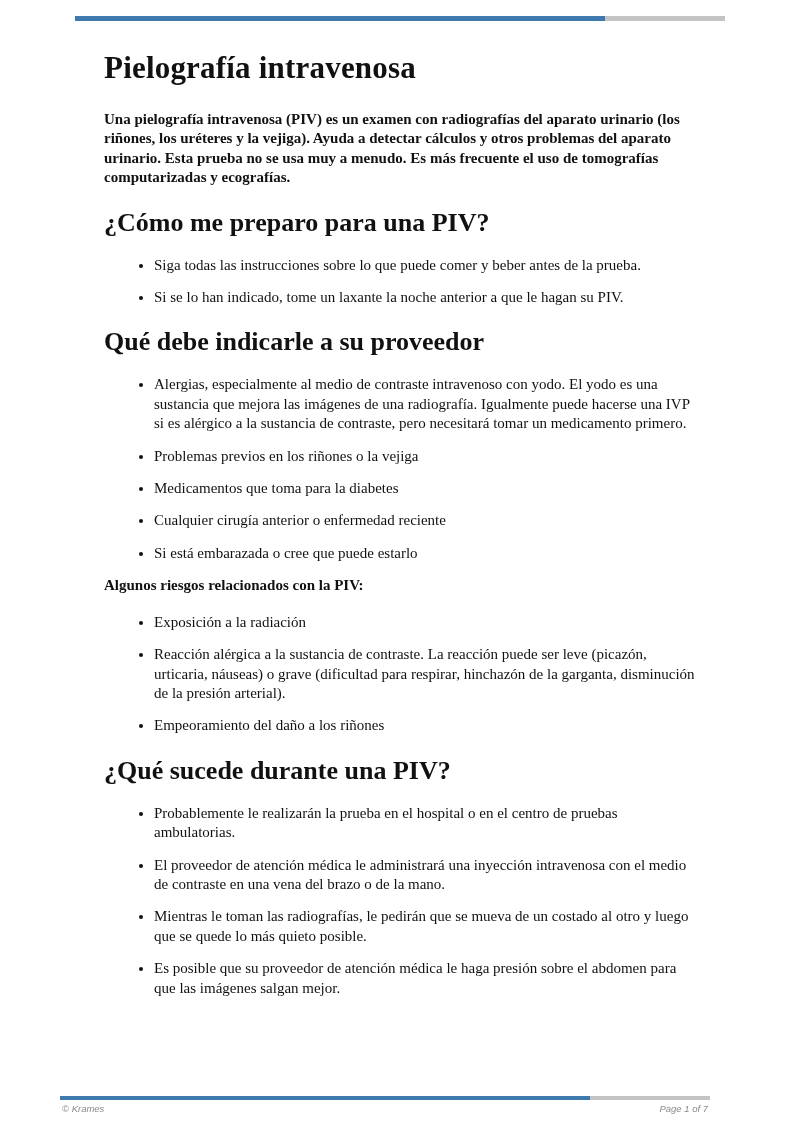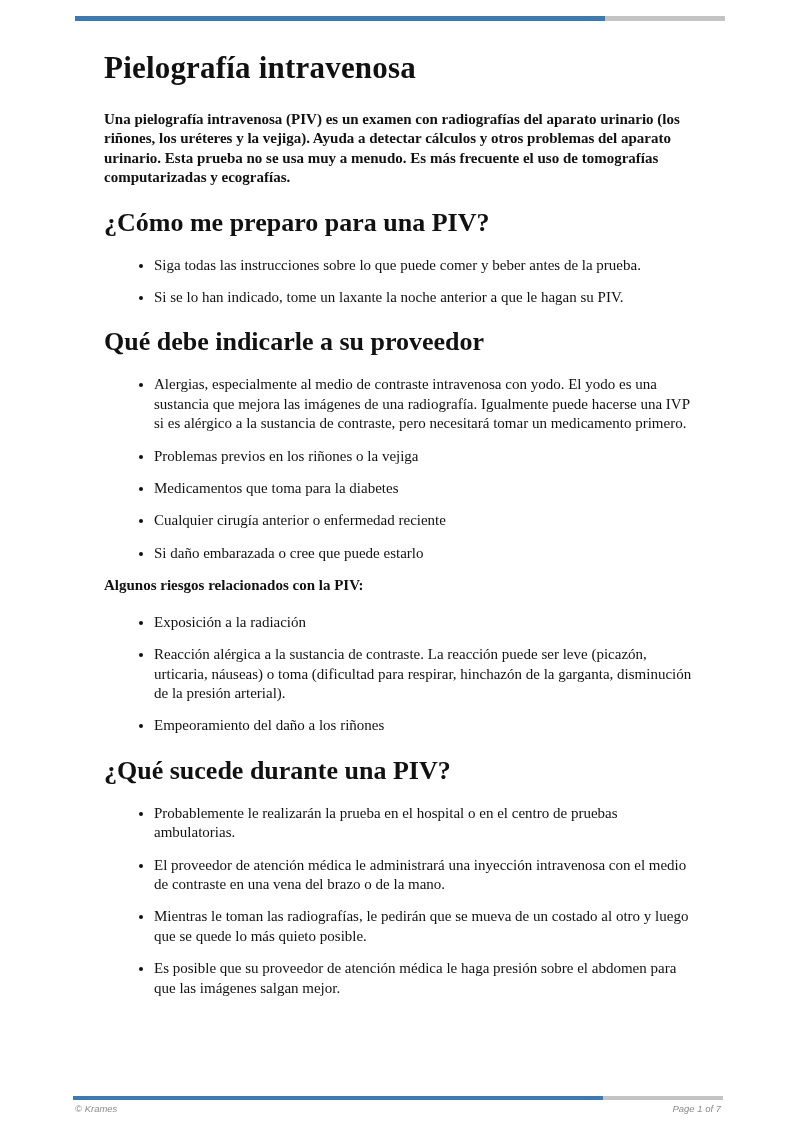--- a/index.html
+++ b/index.html
@@ -56,21 +56,21 @@
   }
   ul.bullets li {
     font-size: 15px;
     line-height: 19.4px;
     margin-bottom: 13px;
   }
   ul.bullets li::marker { font-size: 13px; }
 
   .footer {
     position: absolute;
-    left: 73px;
+    left: 60px;
     top: 1096px;
     width: 650px;
   }
   .footer-bar { height: 4px; display: flex; }
   .footer-row {
     display: flex;
     justify-content: space-between;
     margin-top: 3px;
     padding: 0 2px;
     font-family: "Liberation Sans", sans-serif;
@@ -96,31 +96,31 @@
     <p class="body">Una pielografía intravenosa (PIV) es un examen con radiografías del aparato urinario (los riñones, los uréteres y la vejiga). Ayuda a detectar cálculos y otros problemas del aparato urinario. Esta prueba no se usa muy a menudo. Es más frecuente el uso de tomografías computarizadas y ecografías.</p>
 
     <h2>¿Cómo me preparo para una PIV?</h2>
     <ul class="bullets">
       <li>Siga todas las instrucciones sobre lo que puede comer y beber antes de la prueba.</li>
       <li>Si se lo han indicado, tome un laxante la noche anterior a que le hagan su PIV.</li>
     </ul>
 
     <h2>Qué debe indicarle a su proveedor</h2>
     <ul class="bullets">
-      <li>Alergias, especialmente al medio de contraste intravenosa con yodo. El yodo es una sustancia que mejora las imágenes de una radiografía. Igualmente puede hacerse una IVP si es alérgico a la sustancia de contraste, pero necesitará tomar un medicamento primero.</li>
+      <li>Alergias, especialmente al medio de contraste intravenoso con yodo. El yodo es una sustancia que mejora las imágenes de una radiografía. Igualmente puede hacerse una IVP si es alérgico a la sustancia de contraste, pero necesitará tomar un medicamento primero.</li>
       <li>Problemas previos en los riñones o la vejiga</li>
       <li>Medicamentos que toma para la diabetes</li>
       <li>Cualquier cirugía anterior o enfermedad reciente</li>
-      <li>Si daño embarazada o cree que puede estarlo</li>
+      <li>Si está embarazada o cree que puede estarlo</li>
     </ul>
 
     <p class="body">Algunos riesgos relacionados con la PIV:</p>
     <ul class="bullets">
       <li>Exposición a la radiación</li>
-      <li>Reacción alérgica a la sustancia de contraste. La reacción puede ser leve (picazón, urticaria, náuseas) o toma (dificultad para respirar, hinchazón de la garganta, disminución de la presión arterial).</li>
+      <li>Reacción alérgica a la sustancia de contraste. La reacción puede ser leve (picazón, urticaria, náuseas) o grave (dificultad para respirar, hinchazón de la garganta, disminución de la presión arterial).</li>
       <li>Empeoramiento del daño a los riñones</li>
     </ul>
 
     <h2>¿Qué sucede durante una PIV?</h2>
     <ul class="bullets">
       <li>Probablemente le realizarán la prueba en el hospital o en el centro de pruebas ambulatorias.</li>
       <li>El proveedor de atención médica le administrará una inyección intravenosa con el medio de contraste en una vena del brazo o de la mano.</li>
       <li>Mientras le toman las radiografías, le pedirán que se mueva de un costado al otro y luego que se quede lo más quieto posible.</li>
       <li>Es posible que su proveedor de atención médica le haga presión sobre el abdomen para que las imágenes salgan mejor.</li>
     </ul>

